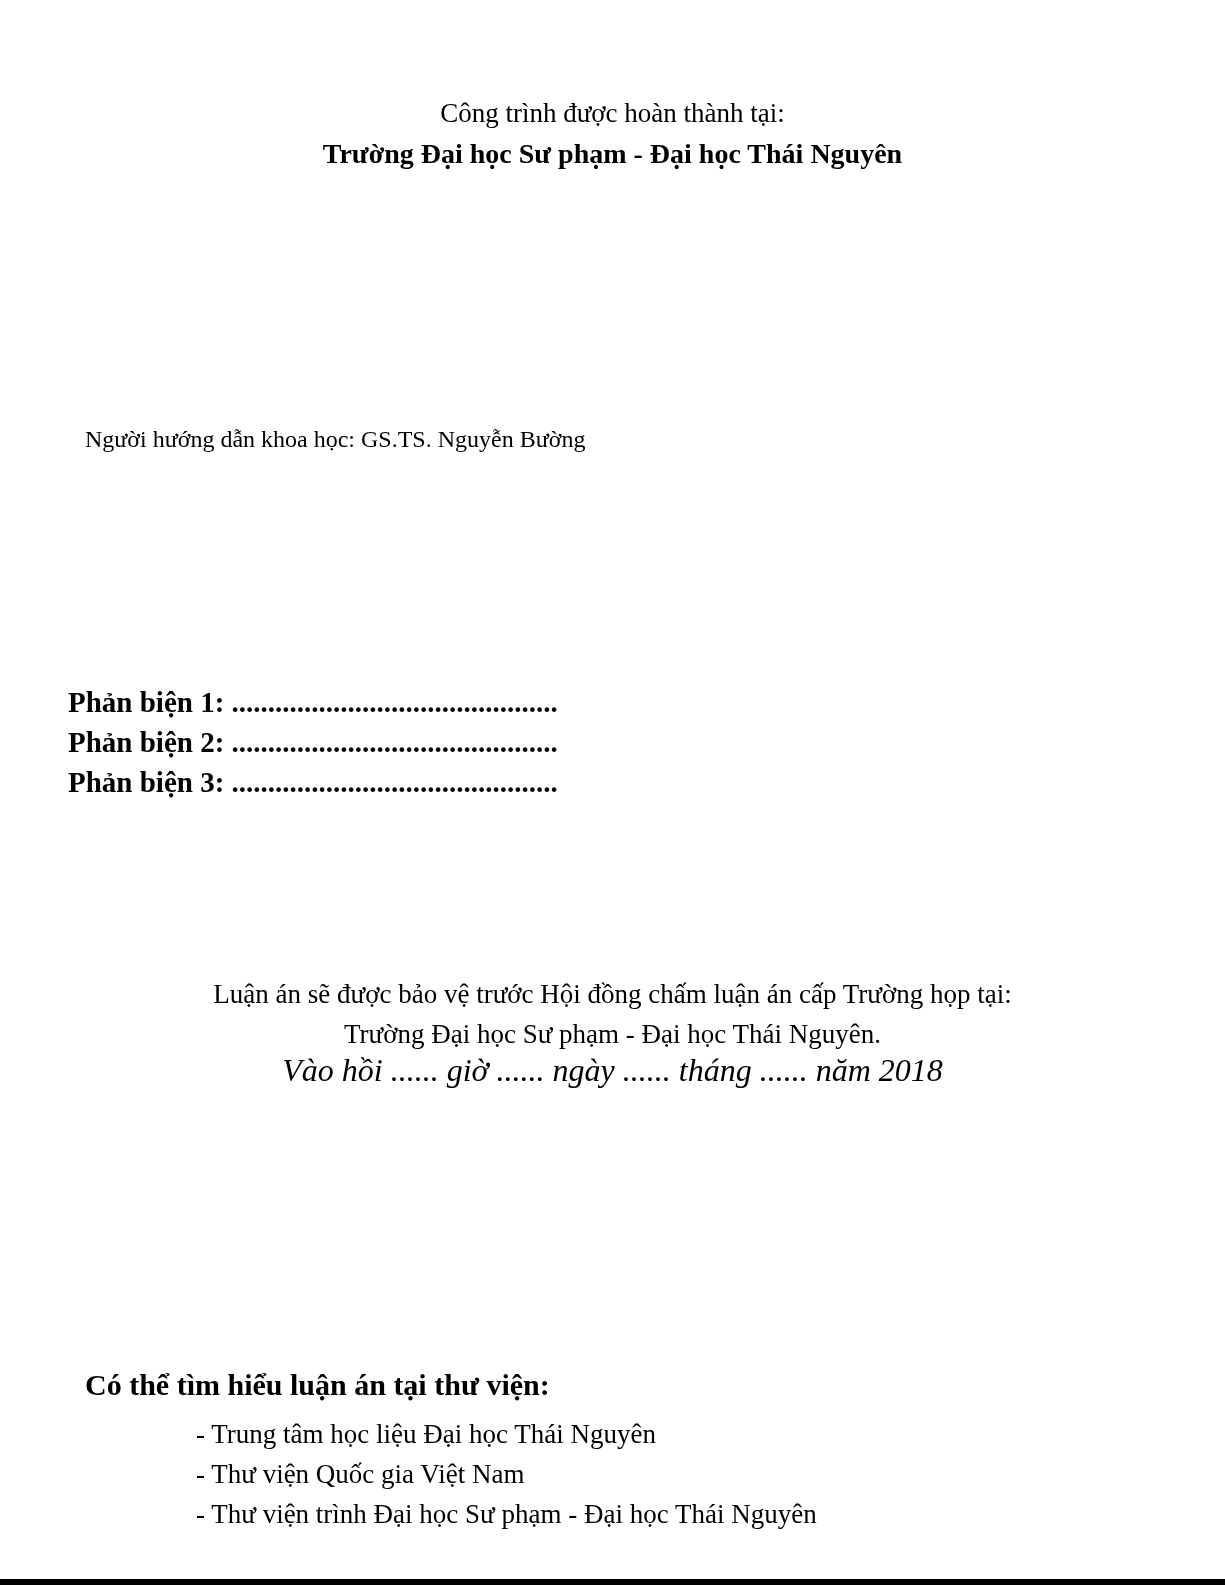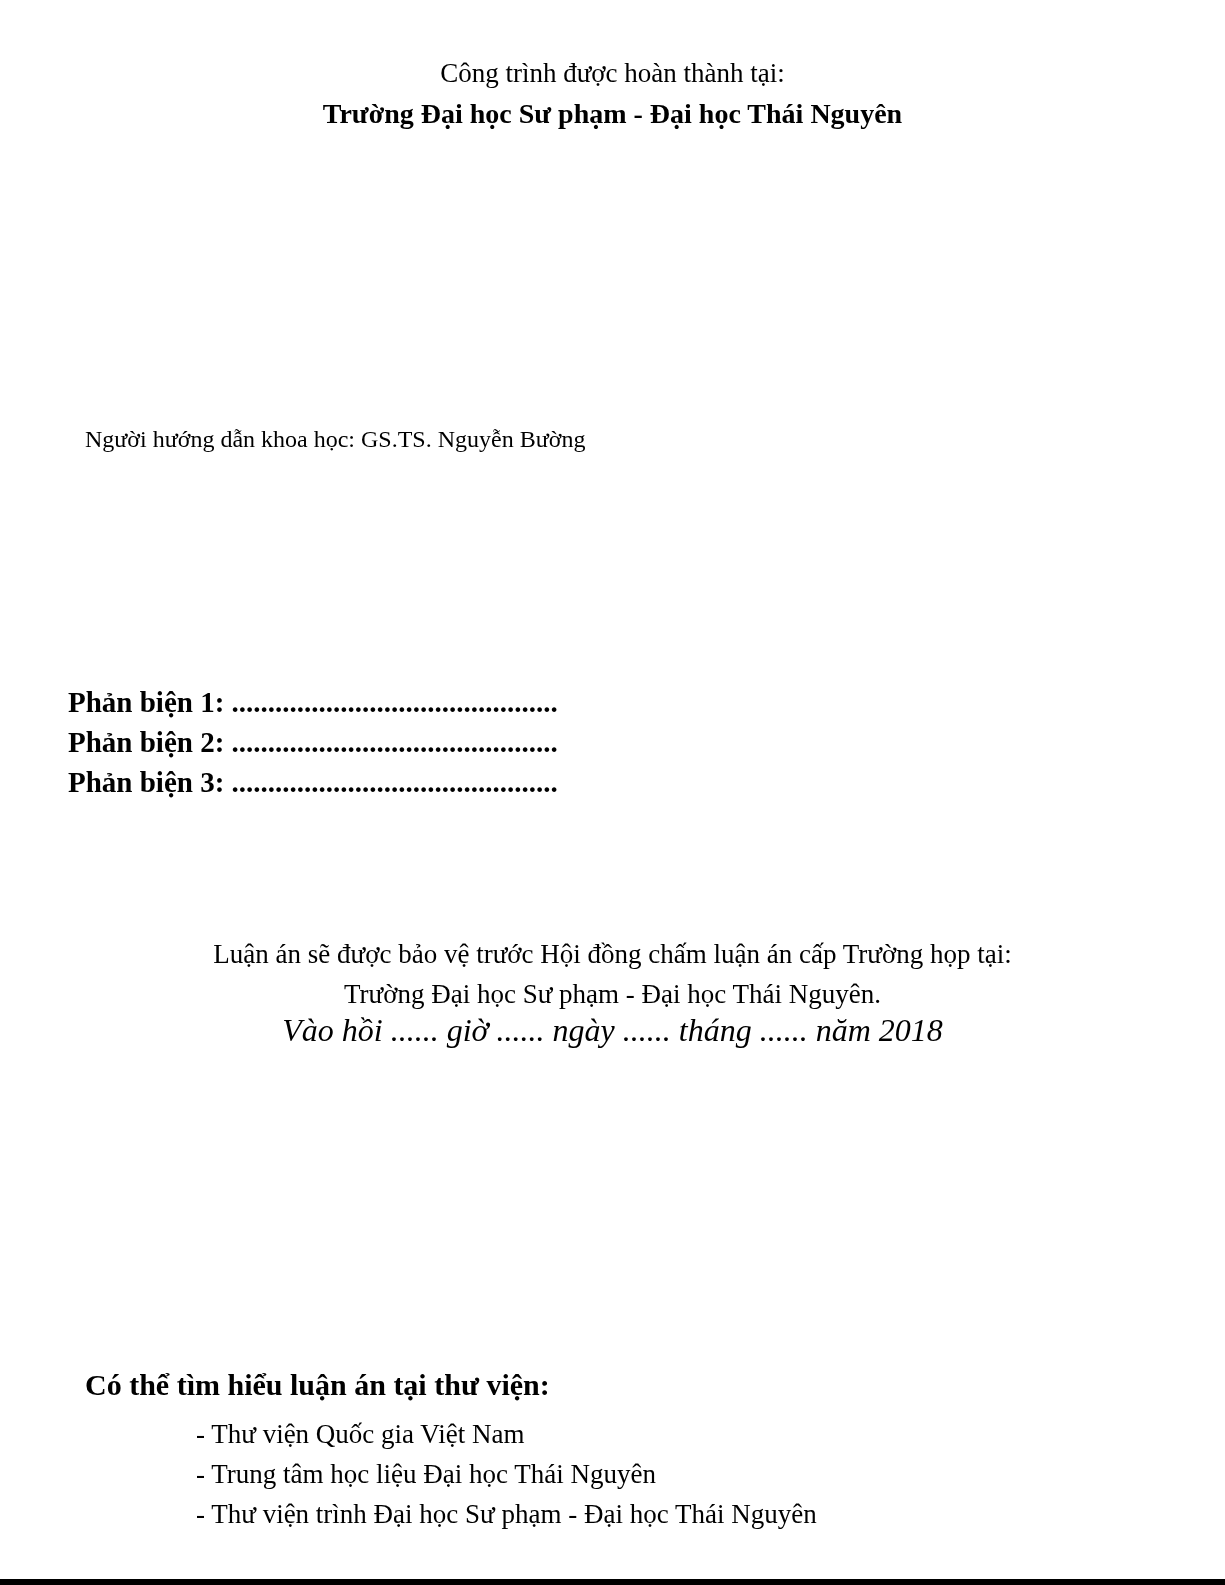--- a/index.html
+++ b/index.html
@@ -13,20 +13,21 @@
     position: relative;
     font-family: "Liberation Serif", "DejaVu Serif", serif;
     color: #000000;
     overflow: hidden;
   }
   .abs { position: absolute; }
   .centered {
     left: 0;
     width: 1225px;
     text-align: center;
+    margin-top: 40px;
   }
   .header-line1 {
     top: 58px;
     font-size: 27px;
   }
   .header-line2 {
     top: 98px;
     font-size: 28px;
     font-weight: bold;
   }
@@ -91,18 +92,18 @@
 <div class="abs centered defense">
   <div>Luận án sẽ được bảo vệ trước Hội đồng chấm luận án cấp Trường họp tại:</div>
   <div>Trường Đại học Sư phạm - Đại học Thái Nguyên.</div>
 </div>
 
 <div class="abs centered time-line">Vào hồi ...... giờ ...... ngày ...... tháng ...... năm 2018</div>
 
 <div class="abs library-heading">Có thể tìm hiểu luận án tại thư viện:</div>
 
 <div class="abs library-items">
+  <div>- Trung tâm học liệu Đại học Thái Nguyên</div>
   <div>- Thư viện Quốc gia Việt Nam</div>
-  <div>- Trung tâm học liệu Đại học Thái Nguyên</div>
   <div>- Thư viện trình Đại học Sư phạm - Đại học Thái Nguyên</div>
 </div>
 
 <div class="abs bottom-bar" style="background: rgb(0, 0, 0);"></div>
 
 </body></html>

